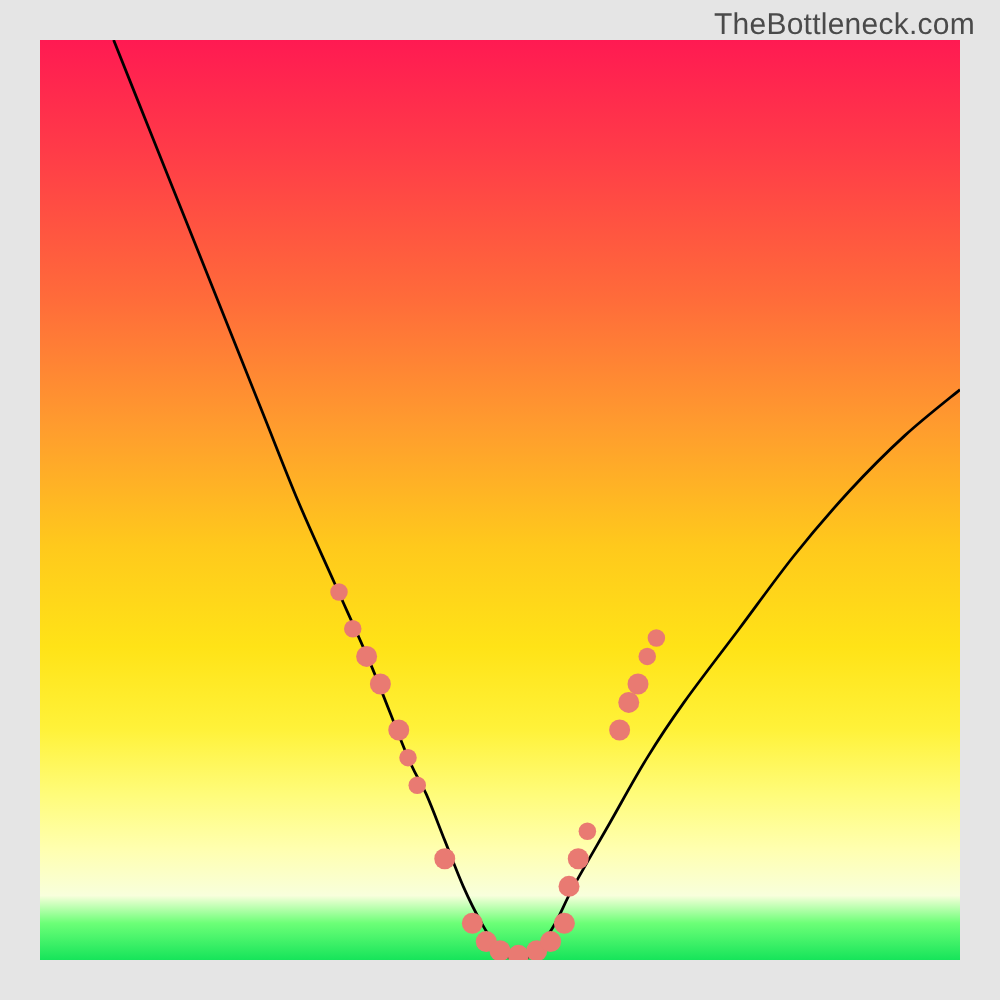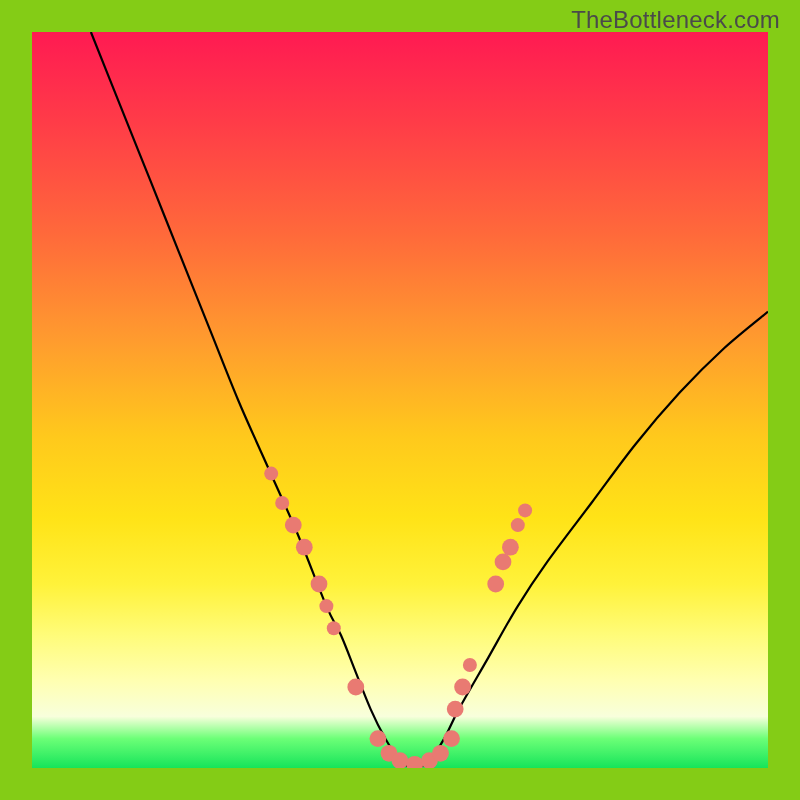--- a/index.html
+++ b/index.html
@@ -10,21 +10,21 @@
     overflow: hidden;
     background: #000;
     font-family: Arial, Helvetica, sans-serif;
   }
   .frame {
     position: absolute;
     top: 0;
     left: 0;
     width: 800px;
     height: 800px;
-    background: #84cc16;
+    background: #e5e5e5;
   }
   .plot-area {
     position: absolute;
     top: 32px;
     left: 32px;
     width: 736px;
     height: 736px;
     
     background: linear-gradient(
       to bottom,

